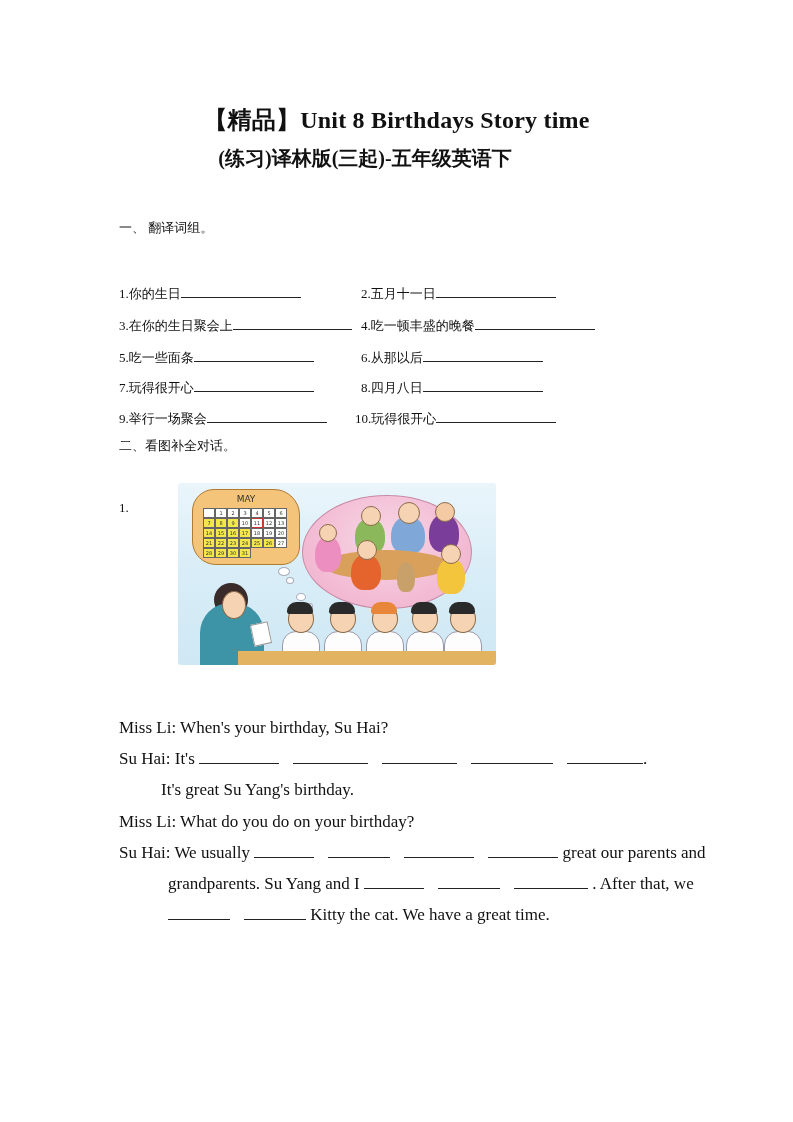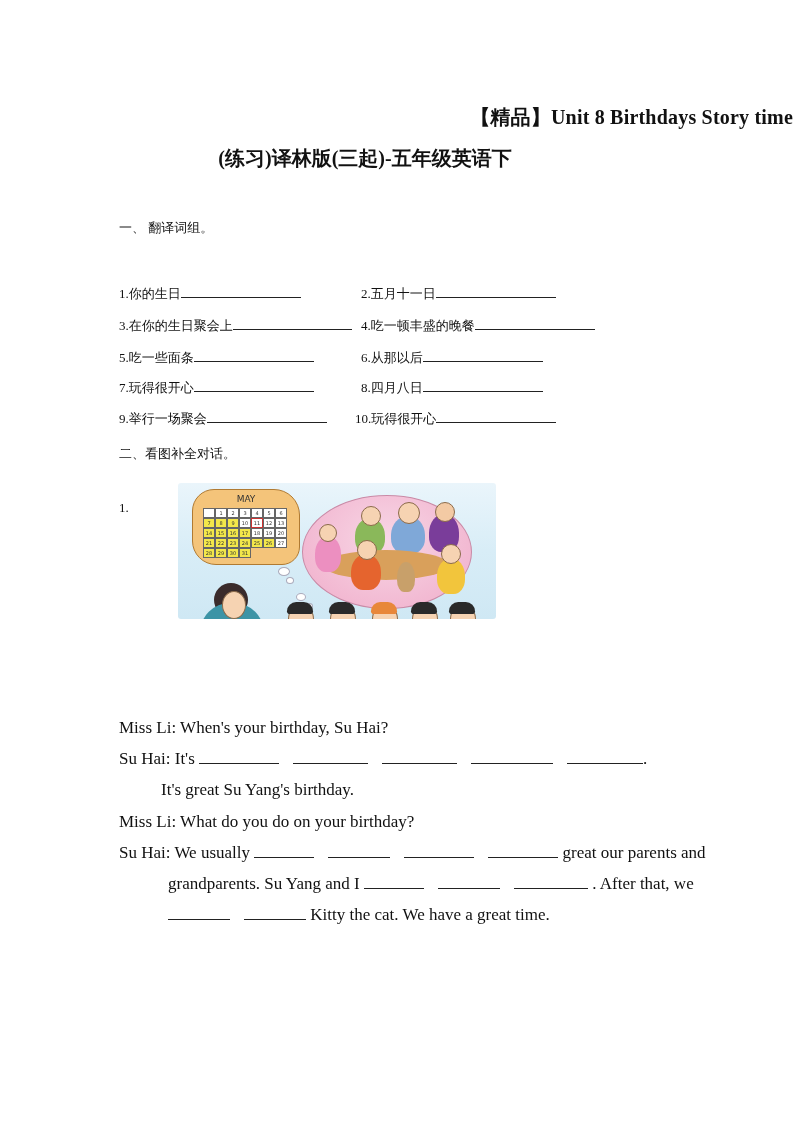--- a/index.html
+++ b/index.html
@@ -3,35 +3,35 @@
   <meta charset="utf-8">
   <style>
     html, body { margin: 0; padding: 0; background: #ffffff; }
     body {
       width: 793px; height: 1122px; position: relative; overflow: hidden;
       font-family: "Liberation Serif", "DejaVu Serif", serif;
       color: #111;
     }
     .title1 {
       position: absolute; left: 0; width: 793px; top: 104px;
-      text-align: right; font-size: 20px; font-weight: bold; letter-spacing: 0.2px;
+      text-align: center; font-size: 24px; font-weight: bold; letter-spacing: 0.2px;
     }
     .title2 {
       position: absolute; left: 0; width: 730px; top: 145px;
       text-align: center; font-size: 20px; font-weight: bold;
     }
     .sec { position: absolute; left: 119px; font-size: 13px; }
     .row { position: absolute; font-size: 13px; white-space: nowrap; margin-top: 35px; }
     .blank { display: inline-block; border-bottom: 1px solid #222; height: 12px; vertical-align: baseline; }
     .line { position: absolute; font-size: 17px; white-space: nowrap; }
     .gap { display: inline-block; width: 14px; }
 
     
     .illus {
-      position: absolute; left: 178px; top: 483px; width: 318px; height: 136px;
+      position: absolute; left: 178px; top: 483px; width: 318px; height: 182px;
       background: linear-gradient(#eaf5fb 0%, #d8edf7 50%, #cfe8f4 100%);
       border-radius: 3px; overflow: hidden;
     }
     .cal-cloud {
       position: absolute; left: 14px; top: 6px; width: 106px; height: 74px;
       background: #f4c47a; border-radius: 22px 26px 18px 24px;
       border: 1px solid #b07a32;
     }
     .cal-title { position: absolute; left: 0; width: 106px; top: 4px; text-align: center;
       font-family: "DejaVu Sans", sans-serif; font-size: 9px; color: #333; }
@@ -91,21 +91,21 @@
 <div class="row" style="left:361px; top:344px;">
   <span>8.</span><span>四月八日</span><span class="blank" style="width:120px"></span>
 </div>
 <div class="row" style="left:119px; top:375px;">
   <span>9.</span><span>举行一场聚会</span><span class="blank" style="width:120px"></span>
 </div>
 <div class="row" style="left:355px; top:375px;">
   <span>10.</span><span>玩得很开心</span><span class="blank" style="width:120px"></span>
 </div>
 
-<div class="sec" style="top:437px;margin-top:8px;">二、看图补全对话。</div>
+<div class="sec" style="top:437px;">二、看图补全对话。</div>
 <div class="sec" style="top:500px;">1.</div>
 
 <div class="illus">
   <div class="cal-cloud">
     <div class="cal-title">MAY</div>
     <div class="cal-grid">
       <span></span>
       <span>1</span>
       <span>2</span>
       <span>3</span>

